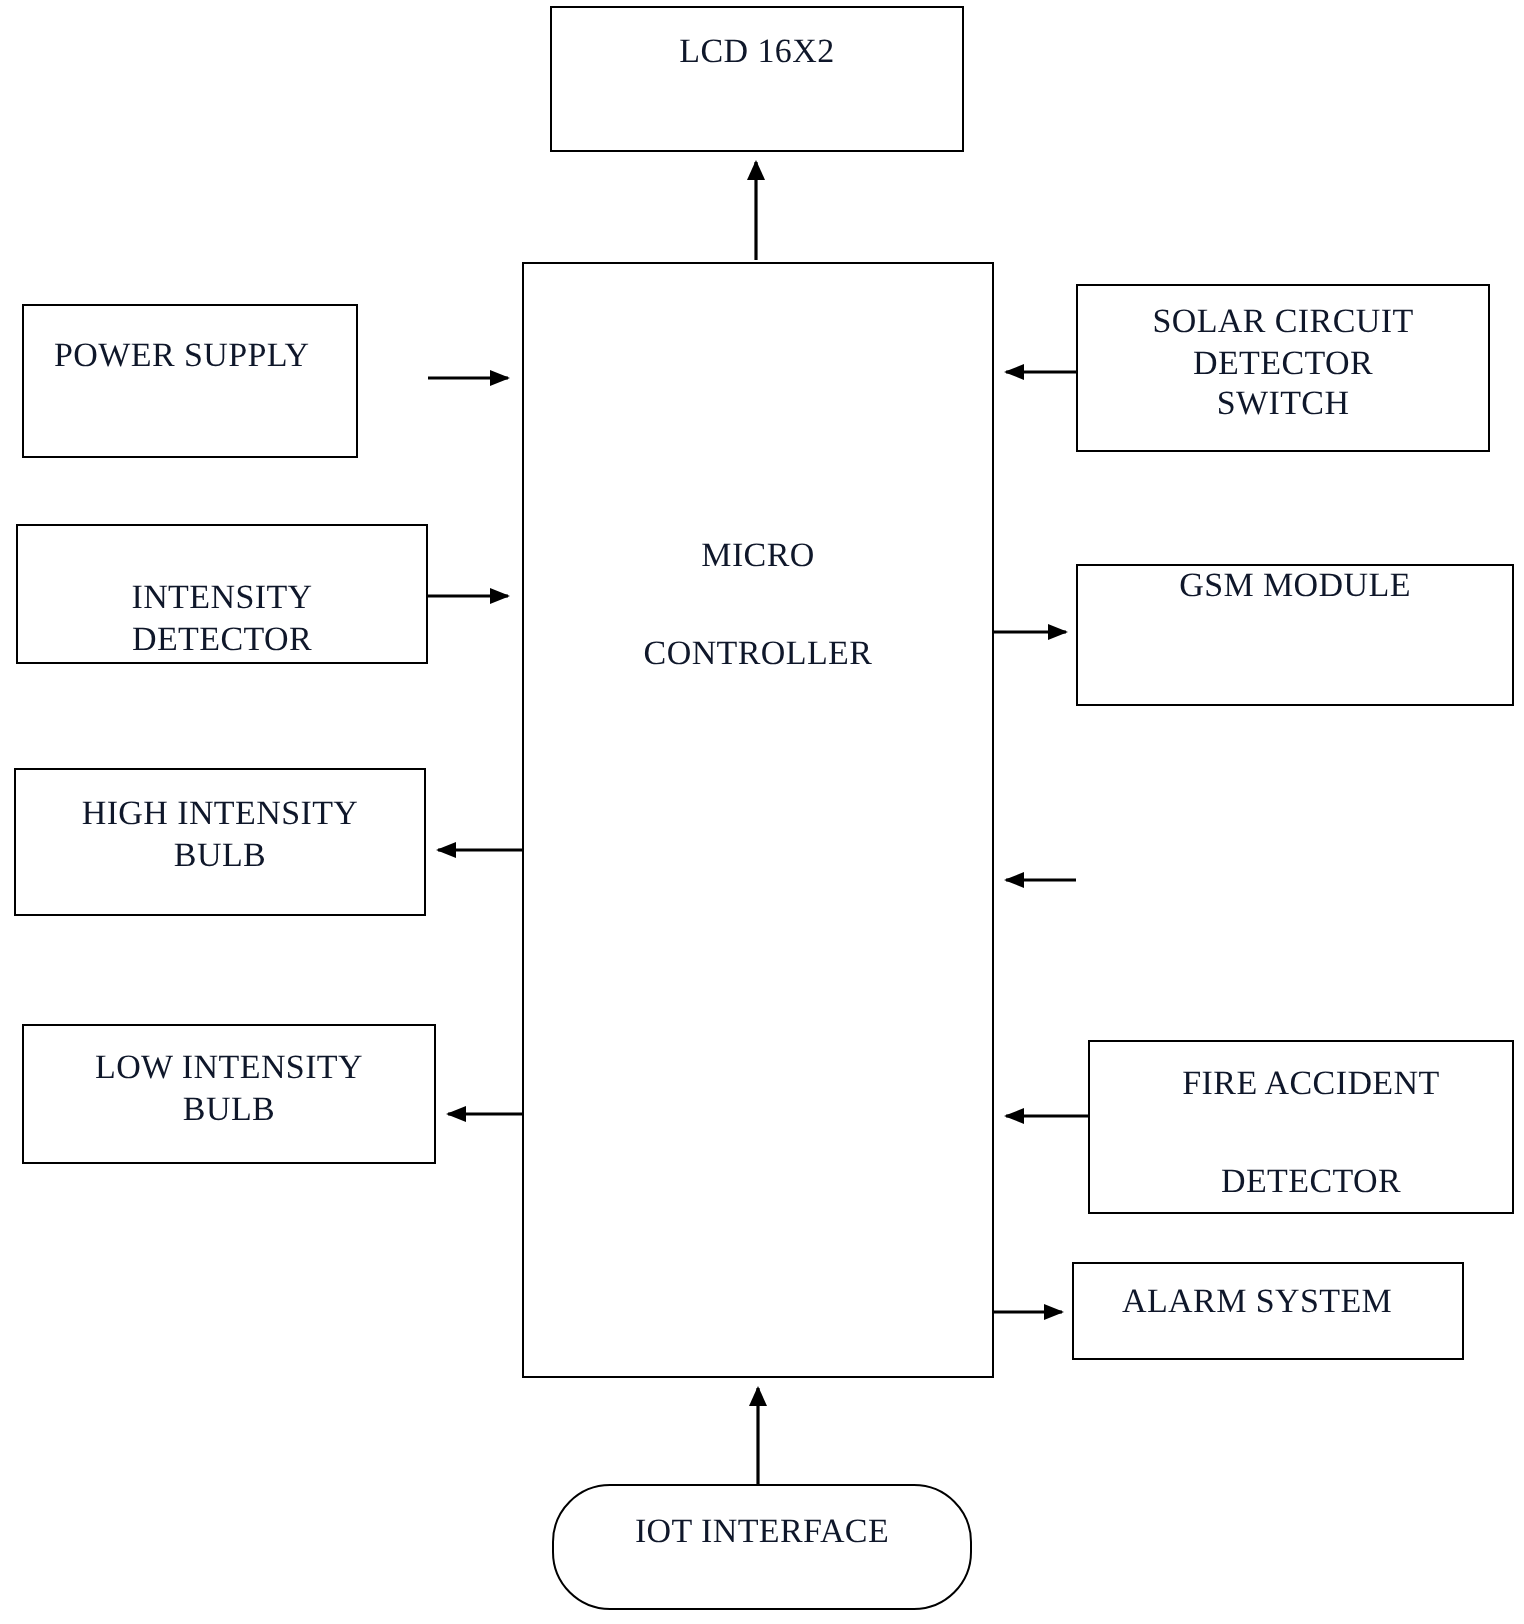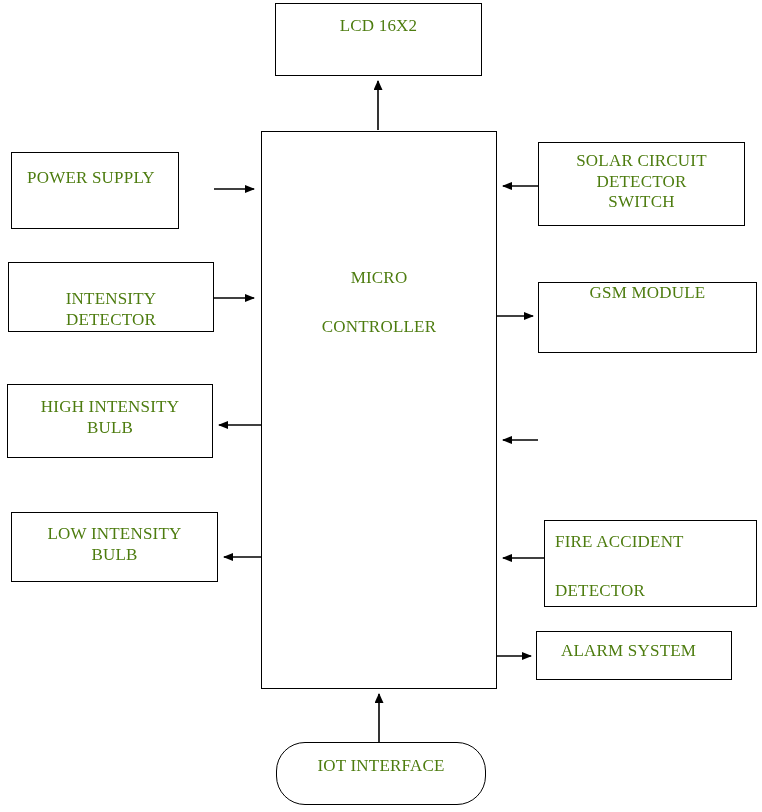--- a/index.html
+++ b/index.html
@@ -13,21 +13,21 @@
     height: 812px;
     background: #ffffff;
     font-family: "Liberation Serif", "DejaVu Serif", serif;
     overflow: hidden;
   }
   .node {
     position: absolute;
     box-sizing: border-box;
     border: 1px solid #000000;
     background: #ffffff;
-    color: #4d7c0f;
+    color: #0f172a;
     font-size: 17px;
     line-height: 1.22;
     letter-spacing: 0.2px;
     z-index: 2;
   }
   .node .label {
     display: block;
     white-space: pre-line;
   }
   .ctr { text-align: center; }
@@ -137,21 +137,21 @@
     <span class="label">SOLAR CIRCUIT
 DETECTOR
 SWITCH</span>
   </div>
 
   <div class="node ctr" style="left:538px; top:282px; width:219px; height:71px; ">
     <span class="label">GSM MODULE</span>
   </div>
 
 
-  <div class="node lft" style="left:544px; top:520px; width:213px; height:87px; padding-top:9px; padding-left:10px; line-height:1.45;">
+  <div class="node lft" style="left:544px; top:520px; width:213px; height:87px; padding-top:9px; padding-left:10px; line-height:1.45;text-align:center;">
     <span class="label">FIRE ACCIDENT
 
 DETECTOR</span>
   </div>
 
   <div class="node lft" style="left:536px; top:631px; width:196px; height:49px; padding-top:9px; padding-left:24px;">
     <span class="label">ALARM SYSTEM</span>
   </div>
 
   <div class="node ctr" style="left:276px; top:742px; width:210px; height:63px; padding-top:13px;border-radius:29px;">

